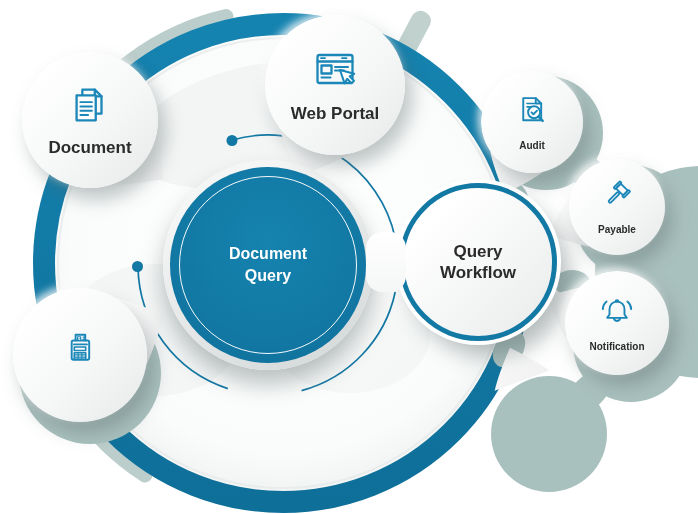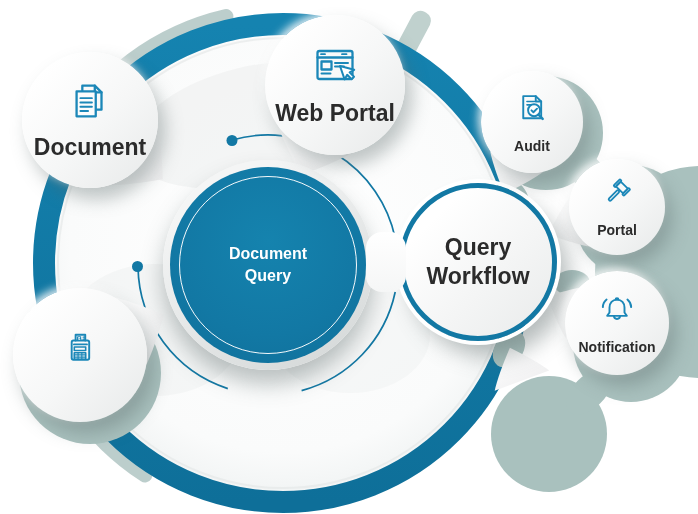--- a/index.html
+++ b/index.html
@@ -4,22 +4,22 @@
 <style>
   html,body{margin:0;padding:0;background:#ffffff;}
   .stage{position:relative;width:698px;height:514px;overflow:hidden;
          font-family:"Liberation Sans",sans-serif;}
   svg.bg{position:absolute;left:0;top:0;z-index:1;}
   .node{position:absolute;border-radius:50%;display:flex;flex-direction:column;
         align-items:center;justify-content:center;text-align:center;z-index:5;}
   .bubble{background:linear-gradient(135deg,#ffffff 15%,#f6f7f7 55%,#e7e9e9 100%);
           box-shadow:7px 11px 18px rgba(90,105,105,.38),-3px -3px 8px rgba(255,255,255,.85);}
   .label{color:#2b2b2b;font-weight:700;white-space:pre-line;line-height:1.25;}
-  .lbl-lg{font-size:23px;}
-  .lbl-sm{font-size:14px;}
+  .lbl-lg{font-size:17px;}
+  .lbl-sm{font-size:10px;}
   .icon{display:block;margin-bottom:5px;}
   
   .center-plate{left:163px;top:160px;width:210px;height:210px;z-index:4;
       background:linear-gradient(150deg,#f4f5f5 20%,#d2d6d6 100%);
       box-shadow:0 14px 22px rgba(80,95,95,.38);}
   .center-core{position:absolute;inset:7px;border-radius:50%;
       background:radial-gradient(circle at 50% 38%,#1583ae 0%,#1278a4 60%,#0f6f99 100%);
       display:flex;align-items:center;justify-content:center;}
   .center-core::after{content:"";position:absolute;inset:9px;border-radius:50%;
       border:1.5px solid rgba(255,255,255,.95);}
@@ -192,21 +192,21 @@
     <span class="icon">
       <svg width="38" height="38" viewBox="0 0 48 48">
         <g transform="rotate(45 24 22)" stroke="#1b87b8" stroke-width="2.3" fill="none" stroke-linejoin="round" stroke-linecap="round">
           <rect x="17.5" y="9" width="13" height="8.5" rx="1"></rect>
           <rect x="14.8" y="7.5" width="3" height="11.5" rx="1.2"></rect>
           <rect x="30.2" y="7.5" width="3" height="11.5" rx="1.2"></rect>
           <rect x="22.3" y="19" width="3.4" height="17" rx="1.6"></rect>
         </g>
       </svg>
     </span>
-    <div class="label lbl-sm">Portal</div>
+    <div class="label lbl-sm">Payable</div>
   </div>
 
   <div class="node bubble sat-notification">
     <span class="icon">
       <svg width="40" height="40" viewBox="0 0 48 48">
         <g stroke="#1b87b8" stroke-width="2.3" fill="none" stroke-linejoin="round" stroke-linecap="round">
           <path d="M24 11.5 c-5.6 0 -9 4.2 -9 9.5 v6 l-2.8 4 h23.6 l-2.8 -4 v-6 c0 -5.3 -3.4 -9.5 -9 -9.5 z"></path>
           <path d="M22.3 11.5 a1.7 1.7 0 0 1 3.4 0"></path>
           <path d="M20.3 31 a3.7 3.7 0 0 0 7.4 0"></path>
           <path d="M11.5 11.5 c-2.8 2.3 -4.3 5.5 -4.5 9"></path>

